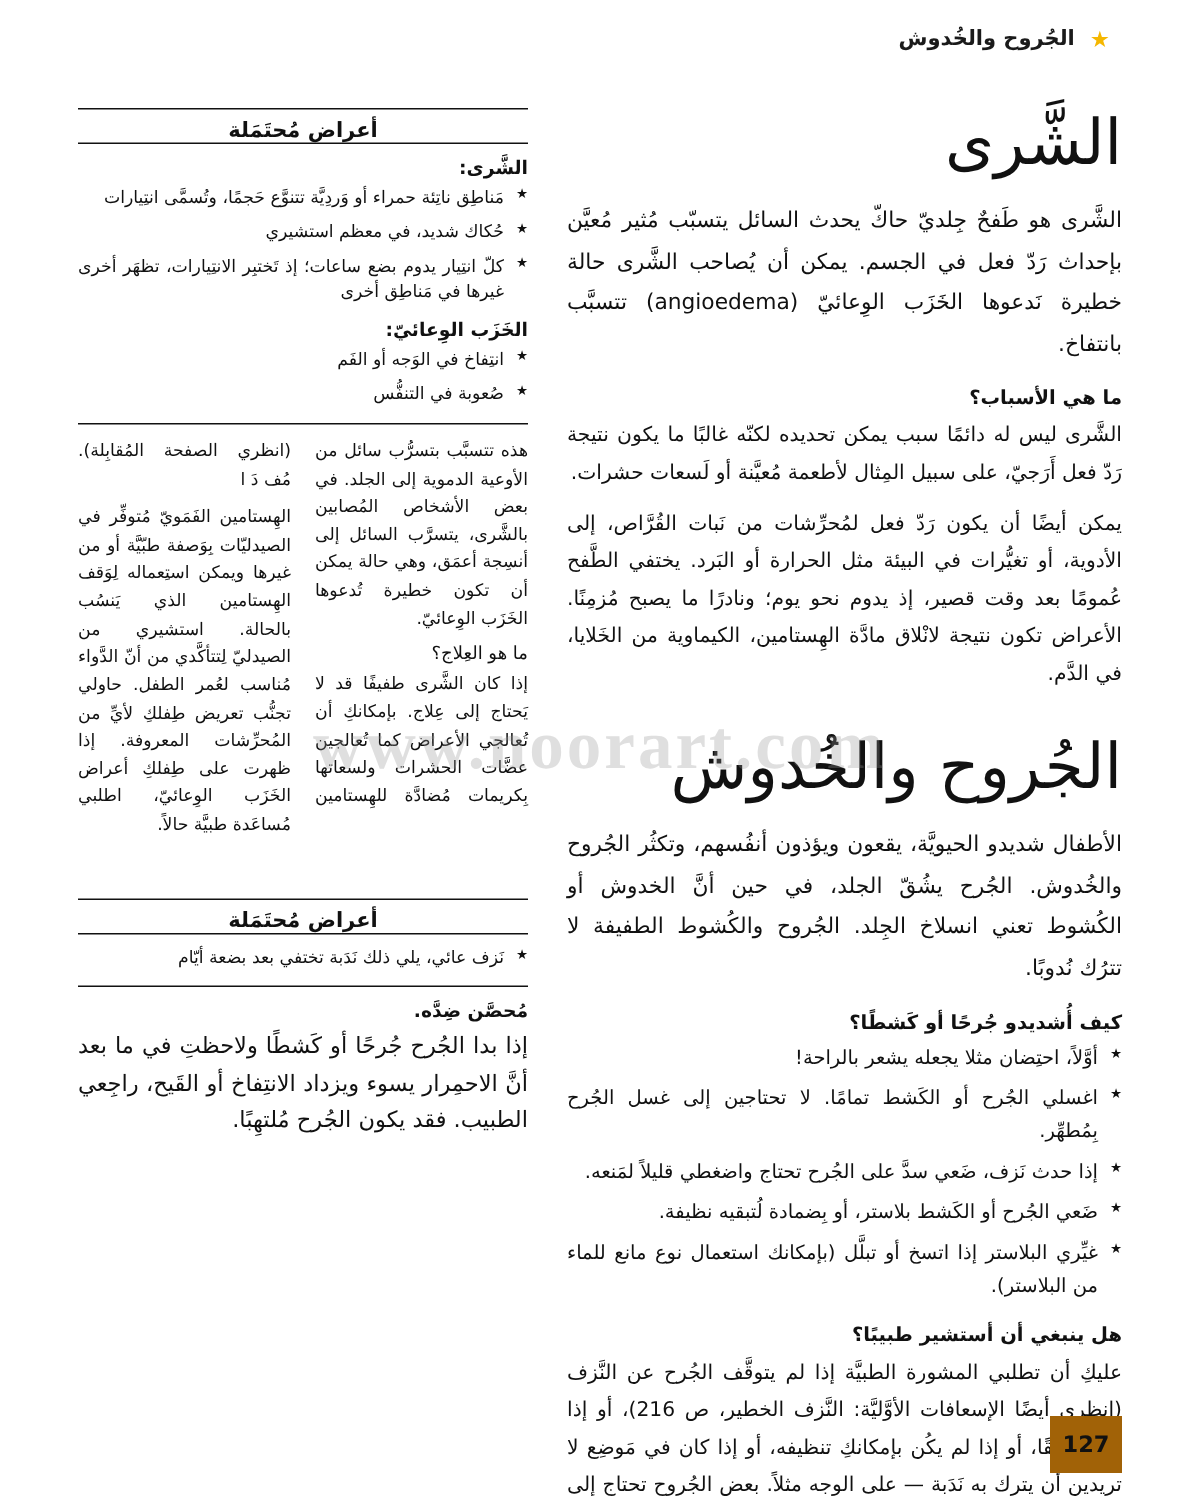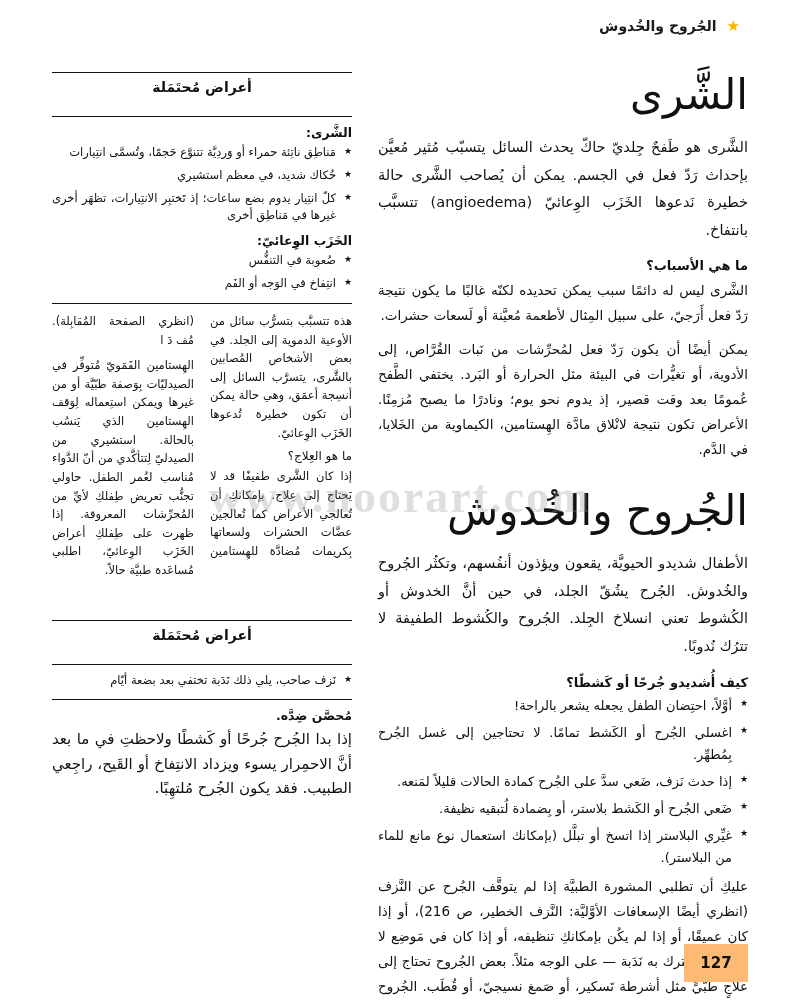--- a/index.html
+++ b/index.html
@@ -60,21 +60,21 @@
   }
   ul.bullets li:before {
     content:"★"; position:absolute; right:0; top:1px;
     font-size:9px; color:#111;
   }
 
   
   .sidebox { margin-bottom:14px; }
   .sidebox-title {
     font-size:14px; font-weight:bold; text-align:center;
-    padding-bottom:21px; margin-bottom:7px;
+    padding-bottom:0; margin-bottom:7px;
     border-bottom:1.6px solid #111;
     border-top:1.6px solid #111;
     padding-top:6px;
   }
   .sidebox h4 {
     font-size:12.5px; font-weight:bold; margin:8px 0 4px 0;
   }
   .sidebox ul.bullets li { font-size:11.5px; line-height:1.55; }
   .sidebox p.body { font-size:15px; line-height:1.62; }
   .sidebox .rule { border-bottom:1.4px solid #111; margin:10px 0 8px; }
@@ -83,21 +83,21 @@
     column-count:2; column-gap:16px; column-rule:none;
   }
   .two-col-text p { font-size:11.5px; line-height:1.62; margin:0 0 7px 0; text-align:justify; }
   .two-col-text h4 { font-size:12px; font-weight:normal; margin:0 0 4px 0; }
 
   .smallnote { font-size:11px; line-height:1.6; text-align:justify; }
 
   
   .page-number {
     position:absolute; right:52px; bottom:18px;
-    width:64px; height:38px; background:#fdba74;
+    width:48px; height:38px; background:#a16207;
     display:flex; align-items:center; justify-content:center;
     font-size:15px; font-weight:bold; color:#111;
   }
 
   
   .watermark {
     position:absolute; left:0; right:0; top:470px;
     text-align:center; pointer-events:none;
     font-size:46px; font-weight:bold; color:rgba(150,150,150,0.30);
     letter-spacing:2px; direction:ltr; white-space:nowrap;
@@ -123,65 +123,66 @@
 
       <div class="qh">ما هي الأسباب؟</div>
       <p class="body">الشَّرى ليس له دائمًا سبب يمكن تحديده لكنّه غالبًا ما يكون نتيجة رَدّ فعل أَرَجيّ، على سبيل المِثال لأطعمة مُعيَّنة أو لَسعات حشرات.</p>
       <p class="body">يمكن أيضًا أن يكون رَدّ فعل لمُحرِّشات من نَبات القُرَّاص، إلى الأدوية، أو تغيُّرات في البيئة مثل الحرارة أو البَرد. يختفي الطَّفح عُمومًا بعد وقت قصير، إذ يدوم نحو يوم؛ ونادرًا ما يصبح مُزمِنًا. الأعراض تكون نتيجة لانْلاق مادَّة الهِستامين، الكيماوية من الخَلايا، في الدَّم.</p>
 
       <h1 class="section-title second">الجُروح والخُدوش</h1>
       <p class="body lead">الأطفال شديدو الحيويَّة، يقعون ويؤذون أنفُسهم، وتكثُر الجُروح والخُدوش. الجُرح يشُقّ الجلد، في حين أنَّ الخدوش أو الكُشوط تعني انسلاخ الجِلد. الجُروح والكُشوط الطفيفة لا تترُك نُدوبًا.</p>
 
       <div class="qh">كيف أُشديدو جُرحًا أو كَشطًا؟</div>
       <ul class="bullets">
-        <li>أوَّلاً، احتِضان الطفل يجعله يشعر بالراحة!</li>
+        <li>أوَّلاً، احتِضان مثلا يجعله يشعر بالراحة!</li>
         <li>اغسلي الجُرح أو الكَشط تمامًا. لا تحتاجين إلى غسل الجُرح بِمُطهِّر.</li>
-        <li>إذا حدث نَزف، ضَعي سدَّ على الجُرح كمادة الحالات قليلاً لمَنعه.</li>
+        <li>إذا حدث نَزف، ضَعي سدَّ على الجُرح تحتاج واضغطي قليلاً لمَنعه.</li>
         <li>ضَعي الجُرح أو الكَشط بلاستر، أو بِضمادة لُتبقيه نظيفة.</li>
         <li>غيِّري البلاستر إذا اتسخ أو تبلَّل (بإمكانك استعمال نوع مانع للماء من البلاستر).</li>
       </ul>
 
+      <div class="qh">هل ينبغي أن أستشير طبيبًا؟</div>
       <p class="body">عليكِ أن تطلبي المشورة الطبيَّة إذا لم يتوقَّف الجُرح عن النَّزف (انظري أيضًا الإسعافات الأوَّليَّة: النَّزف الخطير، ص 216)، أو إذا كان عميقًا، أو إذا لم يكُن بإمكانكِ تنظيفه، أو إذا كان في مَوضِع لا تريدين أن يترك به نَدَبة — على الوجه مثلاً. بعض الجُروح تحتاج إلى علاجٍ طبّيٍّ مثل أشرطة تَسكير، أو صَمغ نسيجيّ، أو قُطَب. الجُروح المُنتَبِهة تعرِّض صاحبها لخطر الكُزاز لذا تأكَّدي إن طفلكِ</p>
 
     </div>
 
     <div class="col-side">
 
       <div class="sidebox">
         <div class="sidebox-title">أعراض مُحتَمَلة</div>
 
         <h4>الشَّرى:</h4>
         <ul class="bullets">
           <li>مَناطِق ناتِئة حمراء أو وَردِيَّة تتنوَّع حَجمًا، وتُسمَّى انتِيارات</li>
           <li>حُكاك شديد، في معظم استشيري</li>
           <li>كلّ انتِيار يدوم بضع ساعات؛ إذ تَختبِر الانتِيارات، تظهَر أخرى غيرها في مَناطِق أخرى</li>
         </ul>
 
         <h4>الخَزَب الوِعائيّ:</h4>
         <ul class="bullets">
+          <li>انتِفاخ في الوَجه أو الفَم</li>
           <li>صُعوبة في التنفُّس</li>
-          <li>انتِفاخ في الوَجه أو الفَم</li>
         </ul>
 
         <div class="rule"></div>
 
         <div class="two-col-text">
           <p class="smallnote">هذه تتسبَّب بتسرُّب سائل من الأوعية الدموية إلى الجلد. في بعض الأشخاص المُصابين بالشَّرى، يتسرَّب السائل إلى أنسِجة أعمَق، وهي حالة يمكن أن تكون خطيرة تُدعوها الخَزَب الوِعائيّ.</p>
           <h4>ما هو العِلاج؟</h4>
           <p class="smallnote">إذا كان الشَّرى طفيفًا قد لا يَحتاج إلى عِلاج. بإمكانكِ أن تُعالجي الأعراض كما تُعالجين عضَّات الحشرات ولسعاتها بِكريمات مُضادَّة للهِستامين (انظري الصفحة المُقابِلة). مُف دَ ا</p>
           <p class="smallnote">الهِستامين الفَمَويّ مُتوفِّر في الصيدليّات بِوَصفة طبّيَّة أو من غيرها ويمكن استِعماله لِوَقف الهِستامين الذي يَنسُب بالحالة. استشيري من الصيدليّ لِتتأكَّدي من أنّ الدَّواء مُناسب لعُمر الطفل. حاولي تجنُّب تعريض طِفلكِ لأيِّ من المُحرِّشات المعروفة.
 
 إذا ظهرت على طِفلكِ أعراض الخَزَب الوِعائيّ، اطلبي مُساعَدة طبيَّة حالاً.</p>
         </div>
       </div>
 
       <div class="sidebox" style="margin-top:40px;">
         <div class="sidebox-title">أعراض مُحتَمَلة</div>
         <ul class="bullets">
-          <li>نَزف صاحب، يلي ذلك نَدَبة تختفي بعد بضعة أيّام</li>
+          <li>نَزف عائي، يلي ذلك نَدَبة تختفي بعد بضعة أيّام</li>
         </ul>
         <div class="rule"></div>
         <h4>مُحصَّن ضِدَّه.</h4>
         <p class="body">إذا بدا الجُرح جُرحًا أو كَشطًا ولاحظتِ في ما بعد أنَّ الاحمِرار يسوء ويزداد الانتِفاخ أو القَيح، راجِعي الطبيب. فقد يكون الجُرح مُلتهِبًا.</p>
       </div>
 
     </div>
   </div>
 
   <div class="watermark">www.noorart.com</div>

